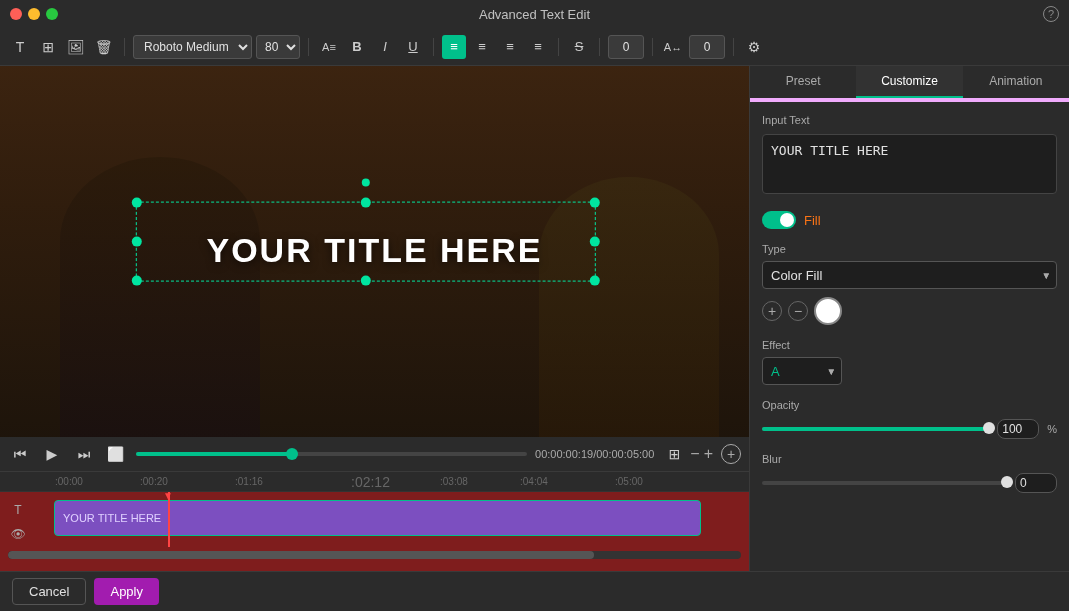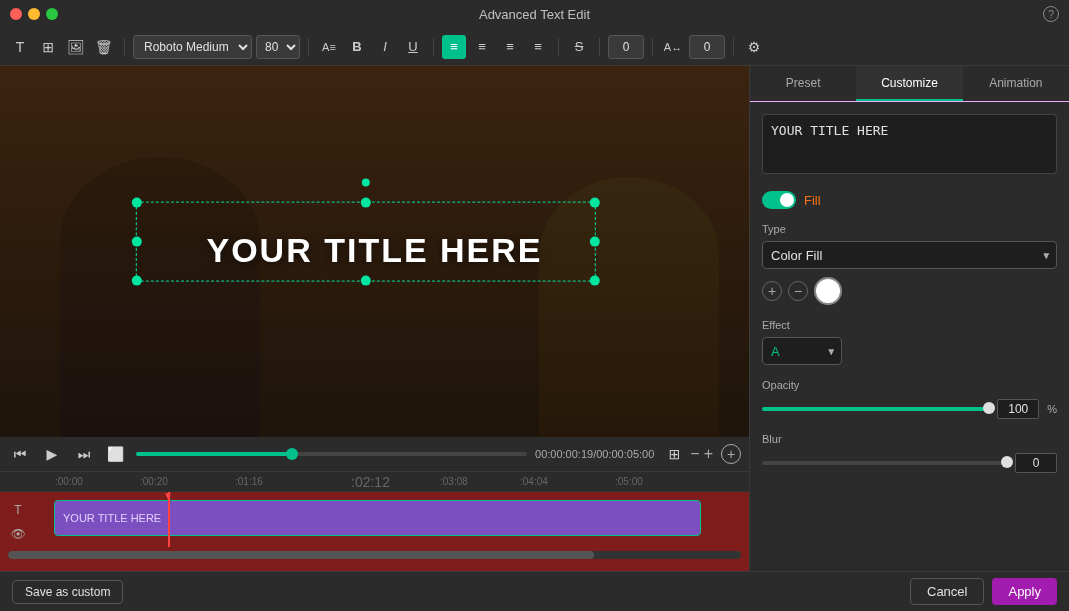--- a/index.html
+++ b/index.html
@@ -66,21 +66,21 @@
     .track-icon-btn { width: 20px; height: 20px; background: none; border: none; color: #aaa; cursor: pointer; font-size: 12px; display: flex; align-items: center; justify-content: center; }
     .track-clip { height: 36px; background: #7c4fc0; border-radius: 4px; display: flex; align-items: center; padding: 0 8px; font-size: 11px; color: #e0d0ff; cursor: pointer; position: relative; overflow: hidden; border: 1.5px solid transparent; }
     .track-clip.selected { border-color: #00c08b; }
     .playhead { position: absolute; top: 0; bottom: 0; width: 1.5px; background: #ff4444; left: calc(50px + 100px); pointer-events: none; z-index: 10; }
     .playhead::before { content: '▼'; position: absolute; top: -2px; left: -5px; color: #ff4444; font-size: 10px; }
     .timeline-scrollbar { height: 8px; background: #333; margin: 4px 8px; border-radius: 4px; overflow: hidden; }
     .timeline-scrollbar-thumb { width: 80%; height: 100%; background: #555; border-radius: 4px; }
 
     
     .right-panel { width: 320px; background: #2b2b2b; border-left: 1px solid #3a3a3a; display: flex; flex-direction: column; flex-shrink: 0; }
-    .panel-tabs { display: flex; height: 36px; border-bottom: 1px solid #f0abfc; }
+    .panel-tabs { display: flex; height: 36px; border-bottom: 4px solid #f0abfc; }
     .panel-tab { flex: 1; display: flex; align-items: center; justify-content: center; font-size: 12px; color: #aaa; cursor: pointer; border-bottom: 2px solid transparent; }
     .panel-tab.active { color: #fff; border-bottom: 2px solid #00c08b; background: #323232; }
     .panel-content { flex: 1; overflow-y: auto; padding: 12px; }
     .panel-section { margin-bottom: 14px; }
     .section-label { font-size: 11px; color: #aaa; margin-bottom: 8px; }
     .text-input-area { background: #1e1e1e; border: 1px solid #444; border-radius: 4px; padding: 8px; font-size: 13px; color: #e0e0e0; width: 100%; min-height: 60px; resize: none; outline: none; }
     .fill-row { display: flex; align-items: center; gap: 8px; margin-bottom: 10px; }
     .toggle { width: 34px; height: 18px; background: #00c08b; border-radius: 9px; position: relative; cursor: pointer; flex-shrink: 0; }
     .toggle-thumb { position: absolute; top: 2px; left: 18px; width: 14px; height: 14px; background: #fff; border-radius: 50%; }
     .fill-label { font-size: 13px; color: #f97316; }
@@ -92,21 +92,21 @@
     .color-btn { width: 20px; height: 20px; border-radius: 50%; border: 1.5px solid #666; background: none; cursor: pointer; display: flex; align-items: center; justify-content: center; color: #aaa; font-size: 14px; }
     .color-swatch { width: 28px; height: 28px; border-radius: 50%; border: 2px solid #888; cursor: pointer; }
     .effect-label { font-size: 11px; color: #aaa; margin-bottom: 6px; }
     .effect-select-wrapper { position: relative; }
     .effect-select { width: 80px; background: #1e1e1e; border: 1px solid #555; color: #00c08b; padding: 4px 8px; border-radius: 4px; font-size: 13px; height: 28px; cursor: pointer; }
     .effect-select-wrapper::after { content: '▾'; position: absolute; right: 8px; top: 50%; transform: translateY(-50%); color: #aaa; pointer-events: none; font-size: 11px; }
     .opacity-row { display: flex; align-items: center; gap: 8px; }
     .slider-track { flex: 1; height: 4px; background: #444; border-radius: 2px; position: relative; cursor: pointer; }
     .slider-fill { height: 100%; background: linear-gradient(90deg, #00c08b, #00c08b); border-radius: 2px; }
     .slider-thumb { position: absolute; top: -5px; right: -6px; width: 12px; height: 12px; background: #e0e0e0; border-radius: 50%; }
-    .value-input { width: 42px; background: #1e1e1e; border: 1px solid #555; color: #e0e0e0; padding: 2px 4px; border-radius: 2px; font-size: 12px; text-align: center; }
+    .value-input { width: 42px; background: #1e1e1e; border: 1px solid #555; color: #e0e0e0; padding: 2px 4px; border-radius: 8px; font-size: 12px; }
     .unit-label { font-size: 11px; color: #aaa; }
     .blur-row { display: flex; align-items: center; gap: 8px; }
 
     
     .bottom-bar { height: 40px; background: #2b2b2b; display: flex; align-items: center; justify-content: space-between; padding: 0 12px; flex-shrink: 0; border-top: 1px solid #3a3a3a; }
     .save-custom-btn { background: none; border: 1px solid #555; color: #e0e0e0; padding: 4px 12px; border-radius: 4px; cursor: pointer; font-size: 12px; }
     .bottom-actions { display: flex; gap: 8px; }
     .cancel-btn { background: none; border: 1px solid #555; color: #e0e0e0; padding: 5px 16px; border-radius: 4px; cursor: pointer; font-size: 13px; }
     .apply-btn { background: #a21caf; border: none; color: #fff; padding: 5px 16px; border-radius: 4px; cursor: pointer; font-size: 13px; font-weight: 500; }
 
@@ -254,20 +254,21 @@
         <span>Customize</span>
       </div>
       <div class="panel-tab">
         <span>Animation</span>
       </div>
     </div>
 
     <div class="panel-content">
 
       <div class="panel-section">
+        <div class="section-label">Input Text</div>
         <textarea class="text-input-area" style="">YOUR TITLE HERE</textarea>
       </div>
 
       <div class="panel-section">
         <div class="fill-row">
           <div class="toggle">
             <div class="toggle-thumb"></div>
           </div>
           <span class="fill-label">Fill</span>
         </div>
@@ -323,18 +324,17 @@
             </div>
           </div>
           <input class="value-input" type="text" value="0" style="">
         </div>
       </div>
     </div>
   </div>
 </div>
 
 <div class="bottom-bar">
-  <button class="save-custom-btn">Save as custom</button>
   <div class="bottom-actions">
     <button class="cancel-btn">Cancel</button>
     <button class="apply-btn">Apply</button>
   </div>
 </div>
 
 </body></html>

